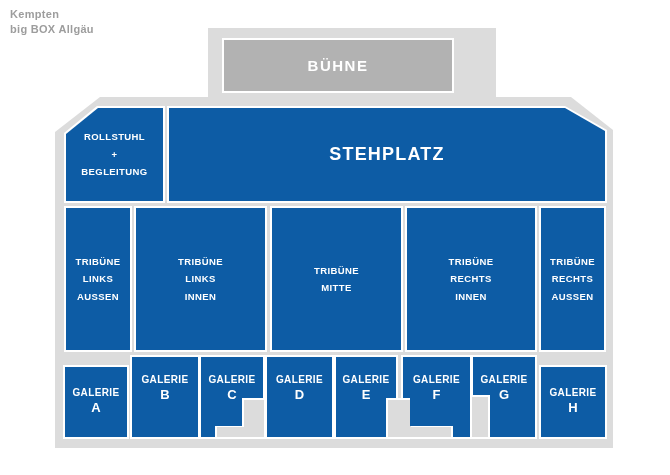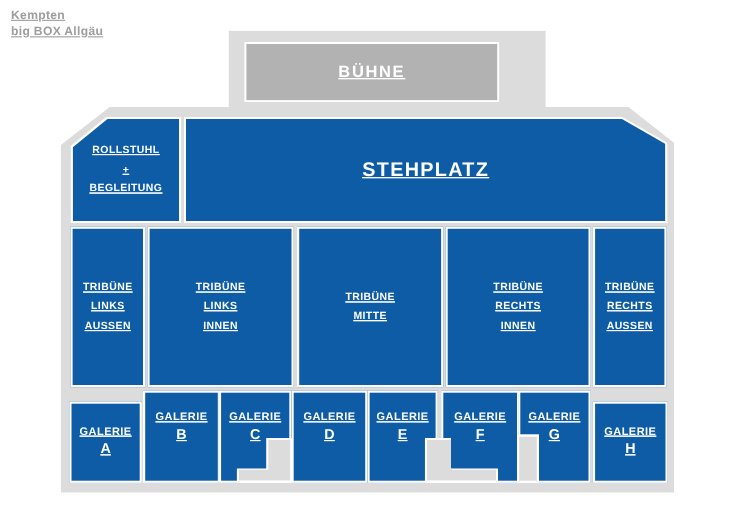--- a/index.html
+++ b/index.html
@@ -1,21 +1,21 @@
 <!DOCTYPE html>
 <html style="--section-blue: #0D5CA5; --venue-gray: #DCDCDC; --stage-gray: #B2B2B2; --header-text: #9D9D9D;"><head>
 <meta charset="utf-8">
 <style>
   :root{
     --section-blue:#0D5CA5;
     --venue-gray:#DCDCDC;
     --stage-gray:#B2B2B2;
     --header-text:#9D9D9D;
   }
-  *{margin:0;padding:0;box-sizing:border-box;text-decoration:underline;}
+  *{margin:0;padding:0;box-sizing:border-box;}
   html,body{background:#fff;}
   #canvas{
     position:relative;width:670px;height:475px;background:#fff;overflow:hidden;
     font-family:"Liberation Sans","DejaVu Sans",sans-serif;
   }
   .hdr{
     position:absolute;left:10px;color:var(--header-text);
     font-size:11px;font-weight:bold;letter-spacing:.3px;white-space:pre;
   }
   #hdr1{top:8px;}

